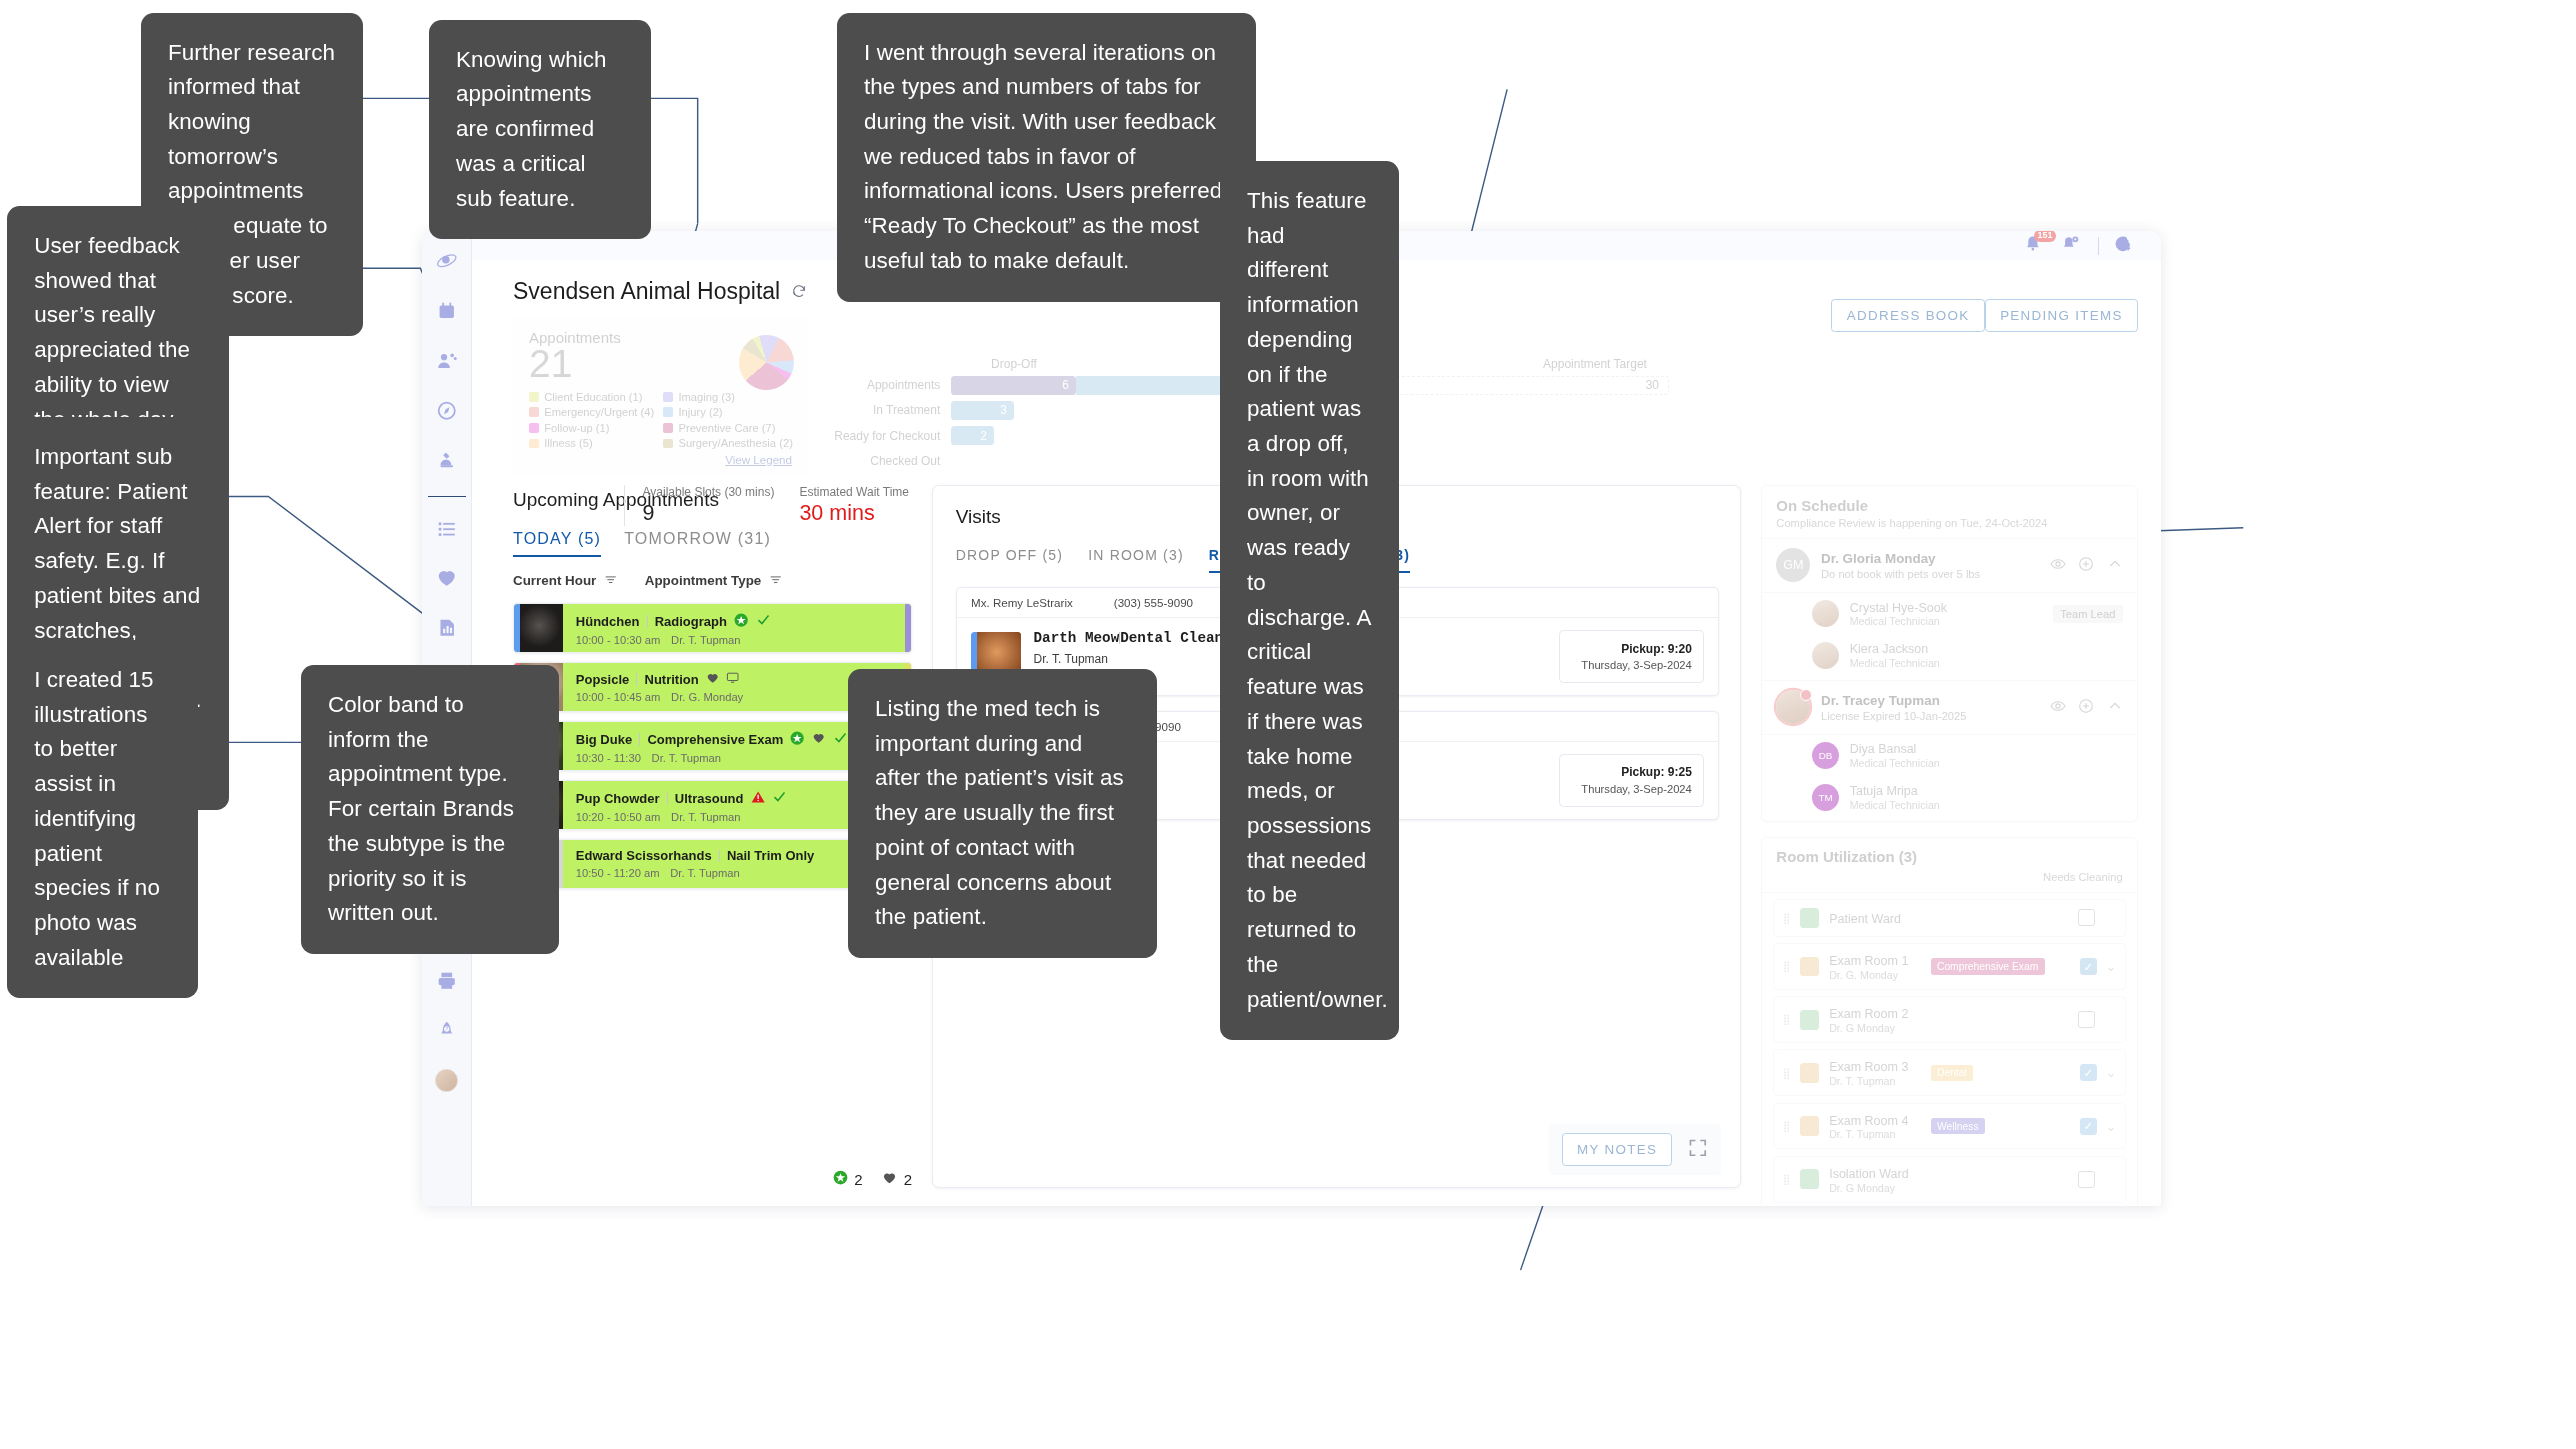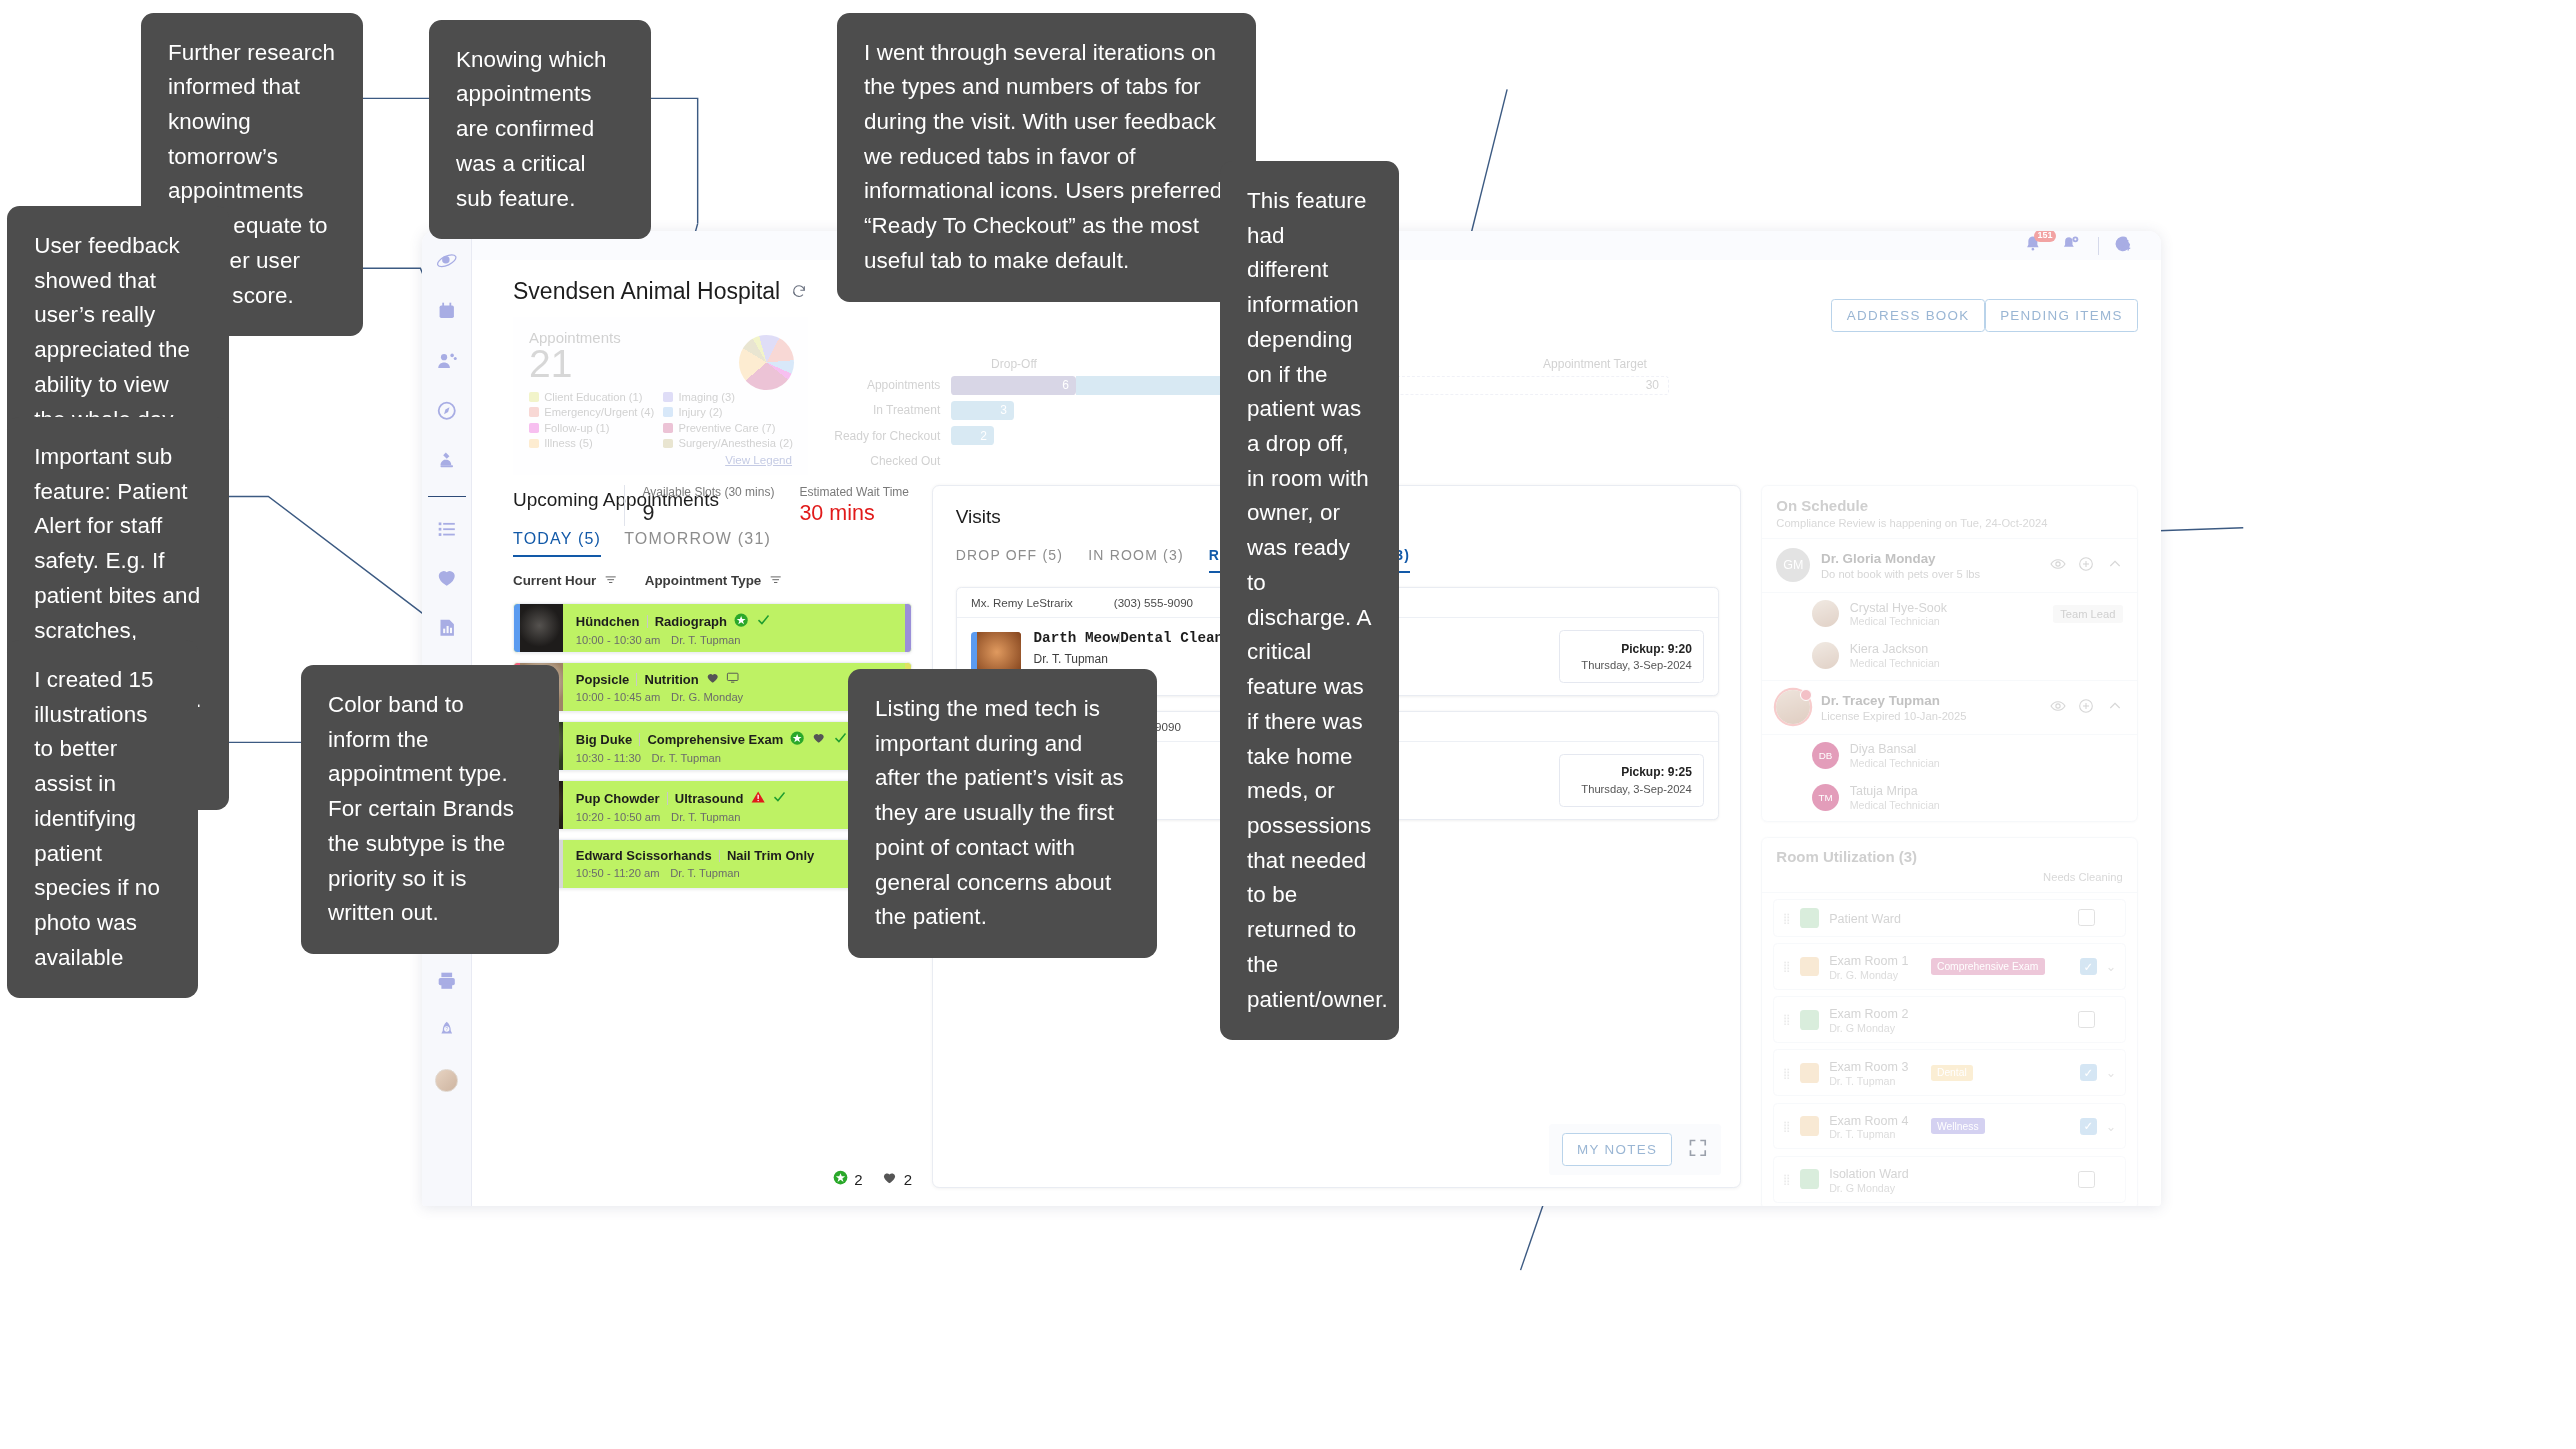--- a/index.html
+++ b/index.html
@@ -234,21 +234,21 @@
   .avatar-c { width: 34px; height: 34px; border-radius: 50%; background: #bdbdbd; color: #fff;
     display: flex; align-items: center; justify-content: center; font-size: 12.5px; flex: 0 0 auto; }
   .avatar-img { width: 34px; height: 34px; border-radius: 50%; flex:0 0 auto; background: linear-gradient(160deg,#d8c0ad,#b58a6e); position: relative; }
   .avatar-img.alertring { box-shadow: 0 0 0 2.2px #e88; }
   .avatar-badge { position: absolute; right: -1.8px; top: -1.8px; width: 12.5px; height: 12.5px; border-radius: 50%; background: #e36a78; border: 1.8px solid #fff;}
   .doc-name { font-size: 13.4px; color: #6f6f6f; font-weight: bold; }
   .doc-note { font-size: 11.2px; color: #9e9e9e; margin-top: 1.8px; }
   .doc-actions { margin-left: auto; display: flex; gap: 12.5px; align-items: center; color: #9e9e9e; }
   .doc-actions svg { width: 16px; height: 16px; stroke: #9e9e9e; fill: none; stroke-width: 1.6; }
   .tech-row { display: flex; align-items: center; padding: 7.2px 14.3px 7.2px 50px; gap: 10.7px; }
-  .tech-av { width: 27px; height: 27px; border-radius: 50%; background: #be185d; color: #fff;
+  .tech-av { width: 27px; height: 27px; border-radius: 50%; background: #a21caf; color: #fff;
     display: flex; align-items: center; justify-content: center; font-size: 9.8px; flex: 0 0 auto; }
   .tech-av.ph { background: linear-gradient(160deg,#decdbd,#b8937a); }
   .tech-name { font-size: 12.5px; color: #9a9a9a; }
   .tech-role { font-size: 10.7px; color: #adadad; margin-top: 0.9px; }
   .team-lead { margin-left: auto; font-size: 11.2px; color: #8f8f8f; background: #f0f0f0; padding: 2.7px 7.2px; border-radius: 2.7px;}
 
   .rp-sub-right { font-size: 11.2px; color: #a4a4a4; text-align: right; margin-top: 5.4px;}
   .room-row {
     display: flex; align-items: center; gap: 9.8px;
     margin: 6.3px 10.7px; padding: 8px 9px;

